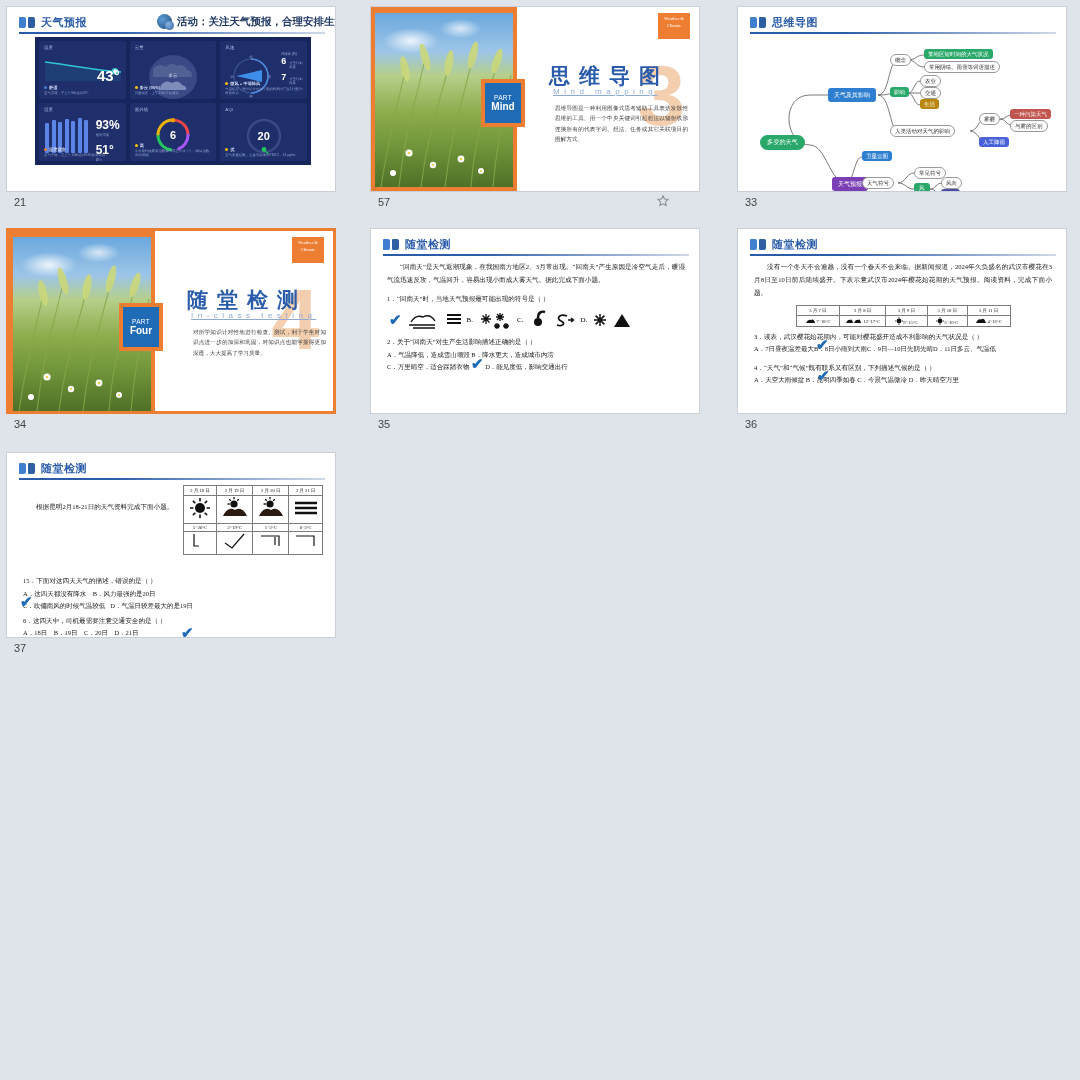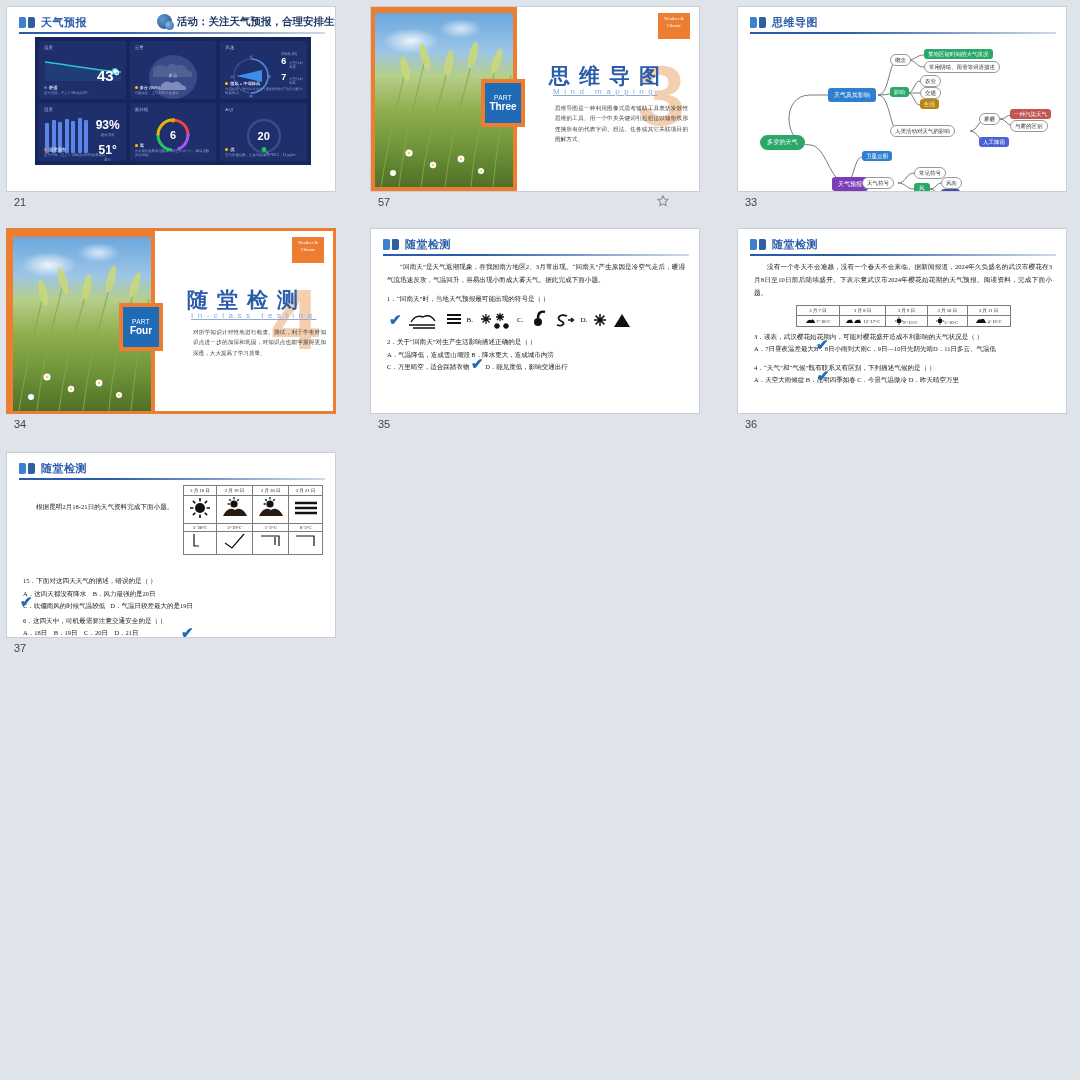--- a/index.html
+++ b/index.html
@@ -80,21 +80,21 @@
   .cloud-circle { width: 48px; height: 44px; border-radius: 50%; background: #3b4a86; position: relative; }
   .cloud-label { position: absolute; left: 50%; top: 42%; transform: translateX(-50%); font-size: 4.4px; color: #d4dcf5; }
   .compass { position: absolute; left: 8px; top: 12px; width: 46px; height: 46px; }
   .windvals { position: absolute; right: 4px; top: 11px; }
   .windrow { display: flex; align-items: baseline; gap: 3px; margin-bottom: 2px; }
   .windnum { font-size: 9px; font-weight: bold; color: #fff; }
   .windlbl { font-size: 3.2px; color: #9aa9d6; line-height: 1.2; }
   .windcap { font-size: 3.2px; color: #9aa9d6; display: block; }
   .bars { position: absolute; left: 6px; top: 14px; display: flex; gap: 2.5px; align-items: flex-end; height: 36px; }
   .bars span { width: 4px; background: #5b86e8; border-radius: 1px; }
-  .humid { position: absolute; right: 6px; top: 12px; text-align: center; }
+  .humid { position: absolute; right: 6px; top: 12px; text-align: left; }
   .humid .v { font-size: 12px; font-weight: bold; color: #fff; line-height: 1; }
   .humid .s { font-size: 3.4px; color: #93a3d2; display: block; margin-bottom: 3px; }
   .ring { position: absolute; left: 50%; top: 12px; transform: translateX(-50%); }
   .ring-num { position: absolute; left: 50%; top: 50%; transform: translate(-50%,-50%); font-size: 11px; color: #fff; font-weight: bold; }
 
   
   .sec-photo { position: absolute; left: 0; top: 0; width: 146px; height: 186px; background: #ed7d31; padding: 6px 4px; }
   .sec-photo-inner {
     width: 100%; height: 100%;
     background:
@@ -332,21 +332,21 @@
                 <circle cx="58" cy="152" r="1.2"></circle>
               <circle cx="86" cy="146" r="1.3"></circle>
                 <circle cx="106" cy="158" r="1.1"></circle>
             </g>
           </svg>
         </div>
       </div>
       <div class="sec-badge">
         <div class="sec-badge-in">
           <span class="p1">PART</span>
-          <span class="p2">Three</span>
+          <span class="p2">Mind</span>
         </div>
       </div>
       <div class="corner-tag">Weather &amp; Climate</div>
       <div class="ghost-num">3</div>
       <div class="sec-title">思维导图</div>
       <div class="sec-sub">Mind  mapping</div>
       <div class="sec-body">思维导图是一种利用图像式思考辅助工具表达发散性思维的工具。用一个中央关键词引起想法以辐射线形连接所有的代表字词、想法、任务或其它关联项目的图解方式。</div>
     </div>
     <div class="slide-num">57</div>
     <svg class="star-icon" viewBox="0 0 24 24" fill="none" stroke="#8a8f99" stroke-width="1.8">

